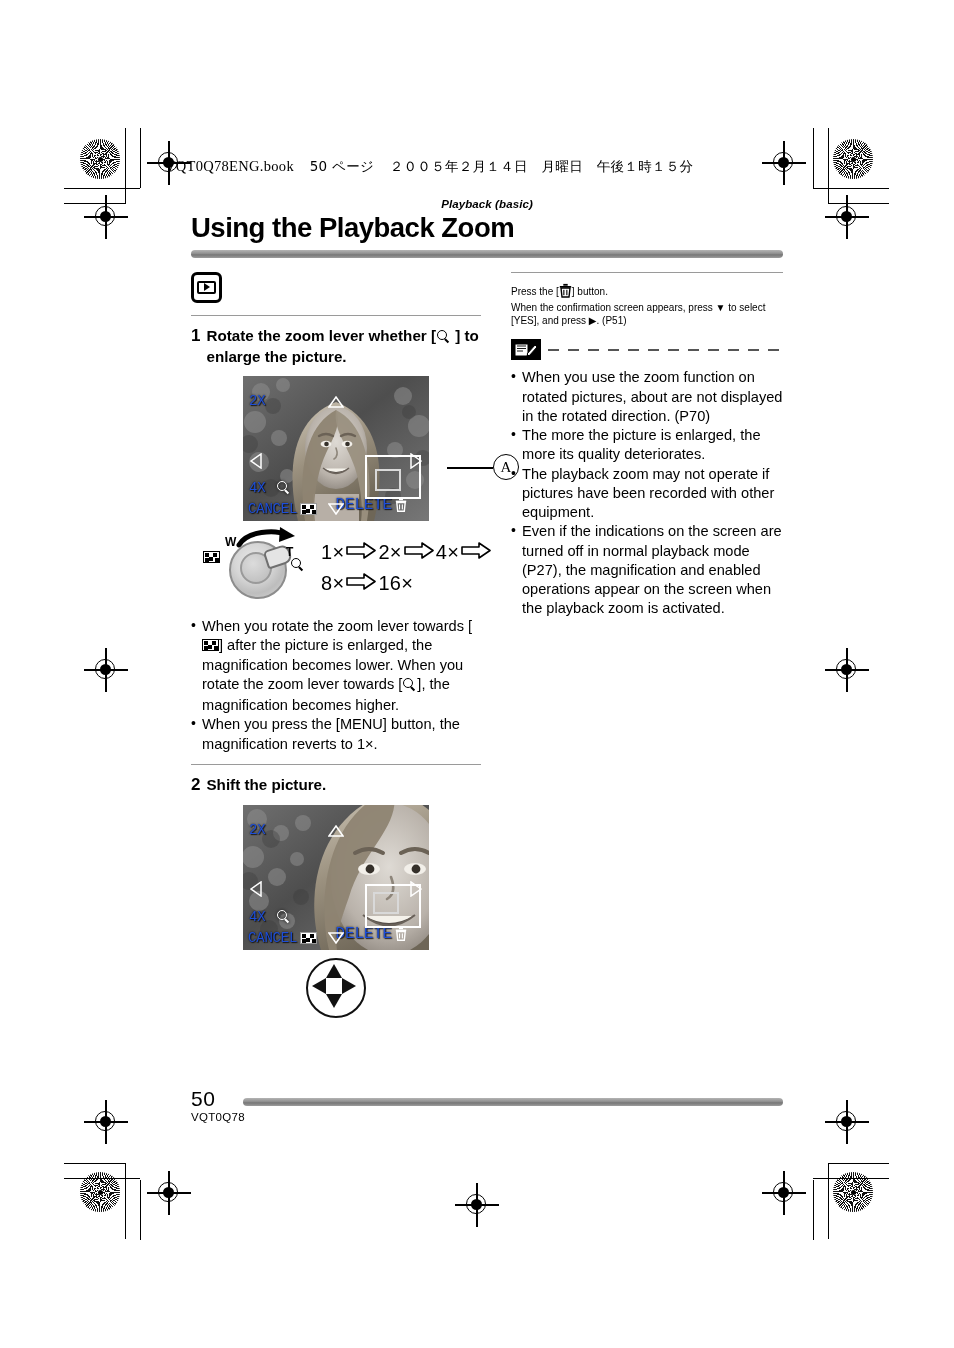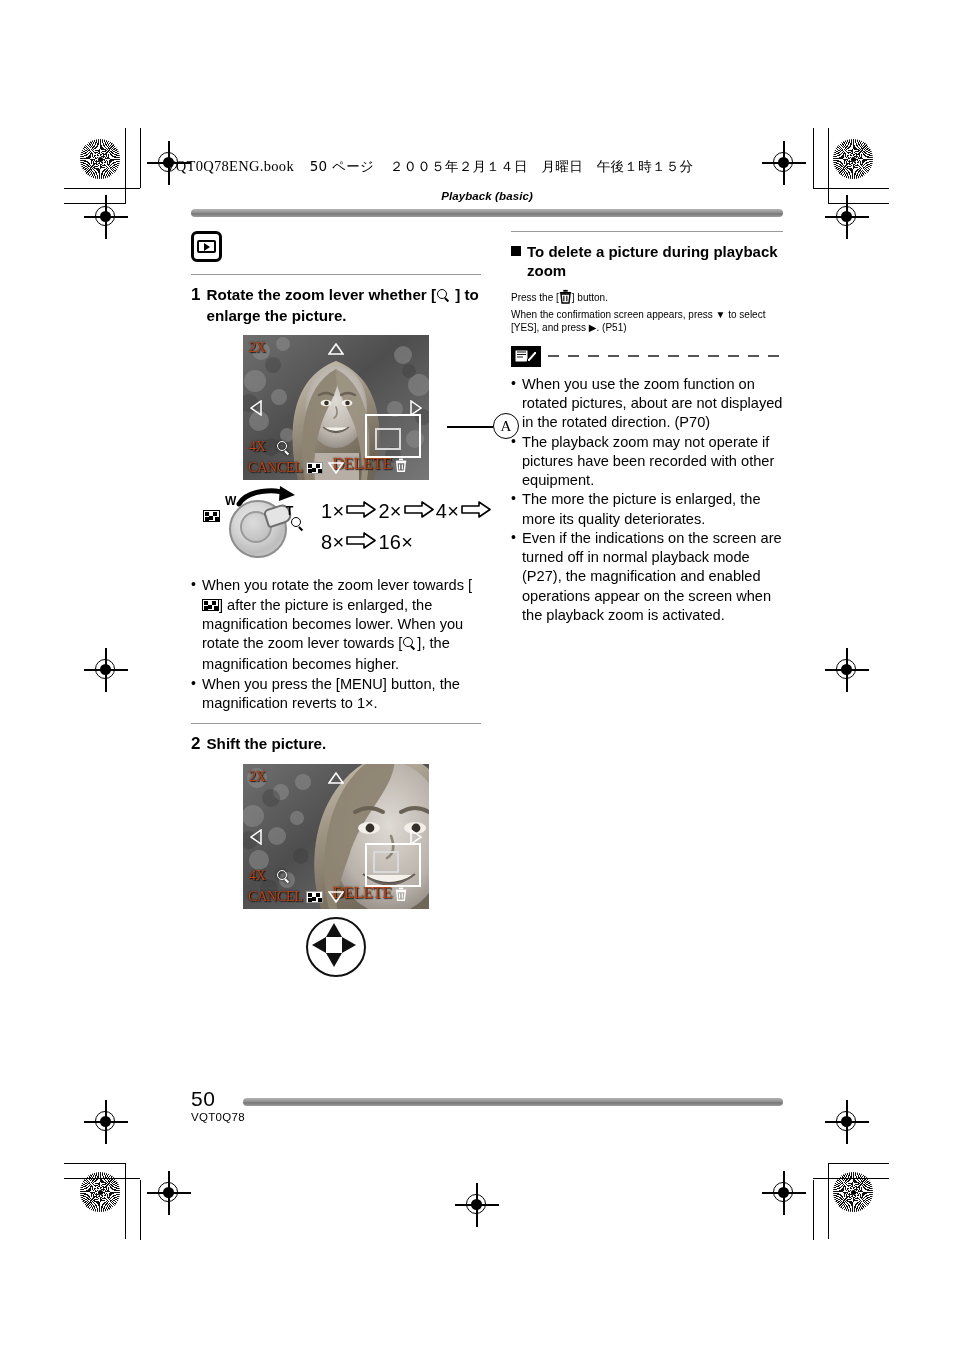--- a/index.html
+++ b/index.html
@@ -72,21 +72,21 @@
     font-size: 14.5px;
     letter-spacing: 0.3px;
     white-space: nowrap;
     color: #000;
   }
   .book-line .jp { font-family: "DejaVu Sans", sans-serif; font-size: 13.5px; }
 
   
   .content {
     position: absolute;
-    left: 191px; top: 190px;
+    left: 191px; top: 198px;
     width: 592px;
   }
   .section-kicker {
     text-align: center;
     font-style: italic;
     font-size: 11.5px;
     font-weight: bold;
     letter-spacing: 0.1px;
     margin: 0 0 4px 0;
   }
@@ -183,26 +183,27 @@
   
   .screen-wrap { position: relative; margin: 4px 0 8px 0; display:flex; justify-content:center; }
   .lcd {
     position: relative;
     width: 186px; height: 145px;
     overflow: hidden;
   }
   .lcd .photo { position:absolute; inset:0; }
   .osd {
     position:absolute;
-    color:#c2410c;
+    color:#1d4ed8;
     font-size: 13px;
-    font-family: Liberation Serif, serif;
+    font-family: Liberation Mono, monospace;
     text-shadow: 0 0 2px rgba(0,0,0,.85), 1px 1px 1px rgba(0,0,0,.7);
     letter-spacing: -0.2px;
     line-height: 1;
+    margin-top: 12px;
   }
   .osd-2x { left: 6px; top: 6px; font-size: 14px; }
   .osd-4x { left: 6px; bottom: 26px; font-size: 14px; }
   .osd-mag { left: 34px; bottom: 24px; }
   .osd-cancel { left: 5px; bottom: 5px; font-size: 14px; }
   .osd-delete { right: 22px; bottom: 5px; font-size: 16px; }
   .arrow-up    { left: 50%; top: 8px;  transform: translateX(-50%); }
   .arrow-down  { left: 50%; bottom: 6px; transform: translateX(-50%); }
   .arrow-left  { left: 7px;  top: 50%; transform: translateY(-50%); }
   .arrow-right { right: 7px; top: 50%; transform: translateY(-50%); }
@@ -491,20 +492,21 @@
   <span>VQT0Q78ENG.book</span>
   &nbsp;&nbsp;
   <span class="jp">50 ページ</span>
   &nbsp;&nbsp;
   <span class="jp">２００５年２月１４日　月曜日　午後１時１５分</span>
 </div>
 
 <div class="content">
 
   <div class="section-kicker">Playback (basic)</div>
+  <h1 class="page-title">Using the Playback Zoom</h1>
   <div class="title-rule">
       <span class="bar"></span>
     </div>
 
   <div class="cols">
 
     <div class="col-left">
 
       <div class="mode-icon-box">
         <span class="mode-icon-inner">
@@ -827,21 +829,20 @@
         </svg>
       </div>
 
     </div>
 
     <div class="col-right">
 
 
       <hr class="thin">
 
-      <div class="subhead">To delete a picture during playback zoom</div>
 
       <p class="body-p">
         <span>Press the [</span><span style="display:inline-block;vertical-align:-3px;">
           <svg width="13" height="15" viewBox="0 0 13 15">
             <rect x="0.8" y="3" width="11.4" height="1.6" fill="#000"></rect>
             <rect x="4.3" y="0.9" width="4.4" height="1.8" fill="#000"></rect>
             <path d="M2 5 h9 l-1 9 h-7 Z" fill="none" stroke="#000" stroke-width="1.4"></path>
             <rect x="4.3" y="6.8" width="1.1" height="5.4" fill="#000"></rect>
             <rect x="7.3" y="6.8" width="1.1" height="5.4" fill="#000"></rect>
           </svg>
@@ -856,22 +857,22 @@
             <path d="M3 4 h9 M3 6.5 h9 M3 9 h6" stroke="#000" stroke-width="0.9"></path>
             <path d="M13 12 L21 3 L23 5 L15 14 Z" fill="#fff" stroke="#000" stroke-width="1"></path>
             <path d="M13 12 L15 14 L12.5 14.6 Z" fill="#000"></path>
           </svg>
         </span>
         <span class="dashes"></span>
       </div>
 
       <ul class="bullets">
         <li>When you use the zoom function on rotated pictures, about are not displayed in the rotated direction. (P70)</li>
+        <li>The more the picture is enlarged, the more its quality deteriorates.</li>
         <li>The playback zoom may not operate if pictures have been recorded with other equipment.</li>
-        <li>The more the picture is enlarged, the more its quality deteriorates.</li>
         <li>Even if the indications on the screen are turned off in normal playback mode (P27), the magnification and enabled operations appear on the screen when the playback zoom is activated.</li>
       </ul>
 
     </div>
   </div>
 </div>
 
 <div class="footer">
   <div class="footer-row">
     <span class="pageno">50</span>

